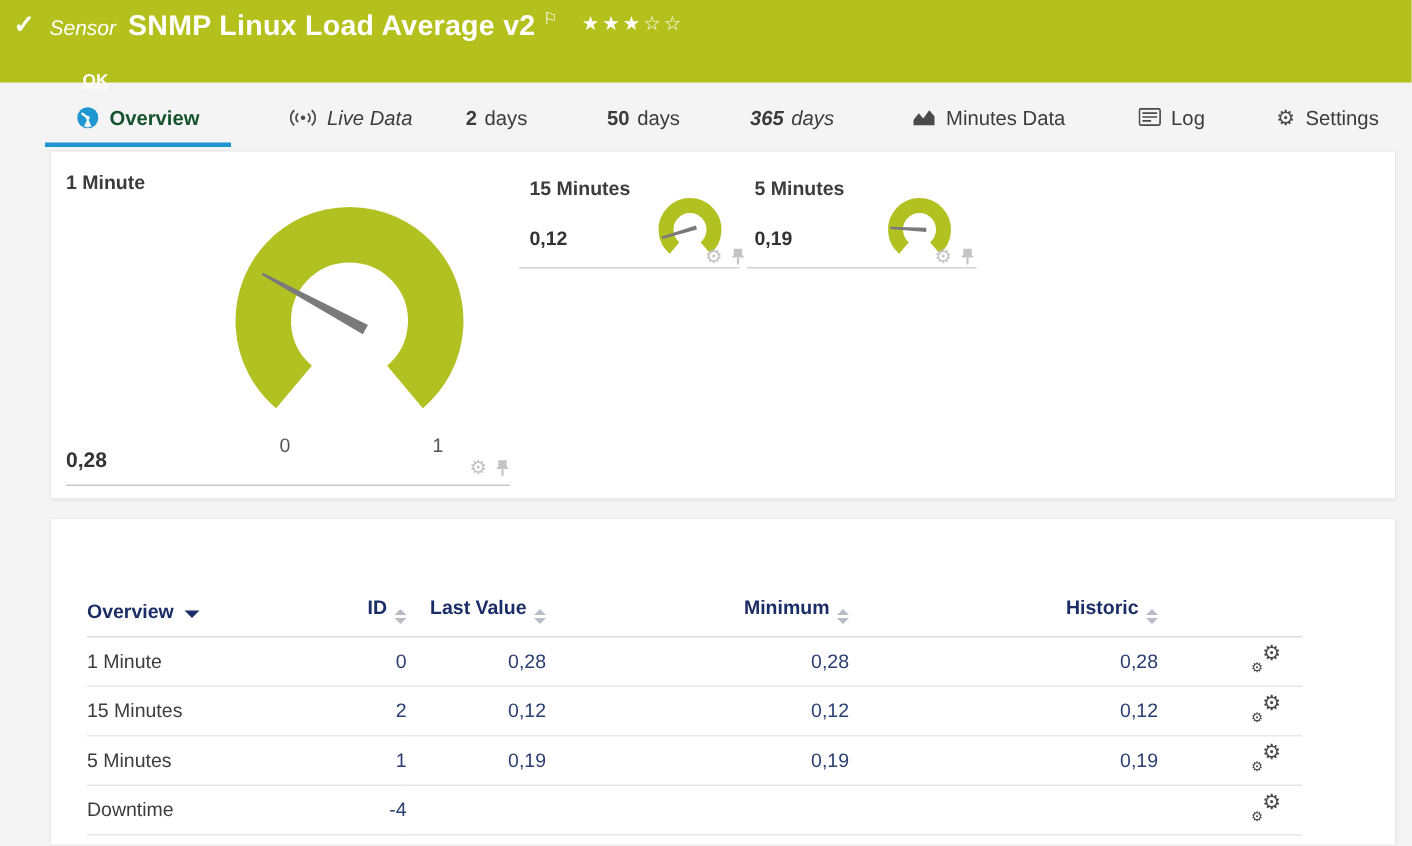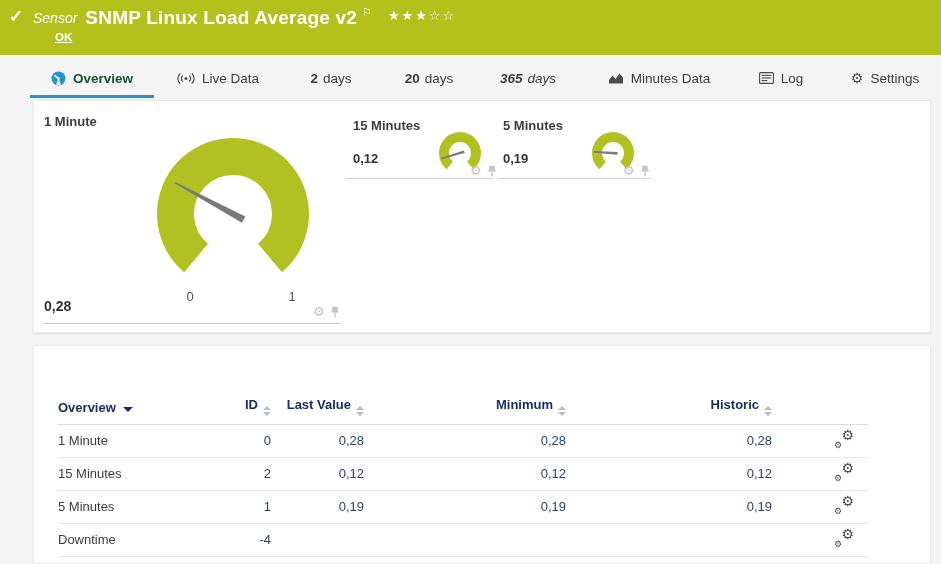--- a/index.html
+++ b/index.html
@@ -12,21 +12,21 @@
   }
 
   
   .topbar { position:absolute; left:0; top:0; width:941px; height:55px; background:#b4c11c; color:#fff; }
   .chk { position:absolute; left:9px; top:6px; font-size:17px; font-weight:bold; }
   .titlerow { position:absolute; left:33px; top:5px; display:flex; align-items:flex-start; white-space:nowrap; }
   .kind { font-style:italic; font-size:14px; line-height:26px; margin-right:8px; }
   .title { font-weight:bold; font-size:19px; line-height:26px; letter-spacing:.2px; }
   .flag { font-size:11px; margin:1px 0 0 5px; cursor:pointer; }
   .stars { font-size:13px; margin:3px 0 0 16px; letter-spacing:2px; cursor:pointer; }
-  .status { position:absolute; left:55px; top:31px; font-size:11.5px; font-weight:bold;text-decoration:underline; }
+  .status { position:absolute; left:55px; top:48px; font-size:11.5px; font-weight:bold;text-decoration:underline; }
 
   
   .tabbar { position:absolute; left:0; top:55px; width:941px; height:45px; }
   .tab { position:absolute; top:10px; height:26px; display:flex; align-items:center; justify-content:center;
          gap:7px; font-size:13.5px; color:#3c3c3c; cursor:pointer; }
   .tab .num { font-weight:bold; margin-right:-2px; }
   .tab.active { font-weight:bold; color:#14532d; }
   .tab.active::after { content:""; position:absolute; left:0; right:0; bottom:-7px; height:3px; background:#1e96d2; }
   .tab svg { flex:0 0 auto; }
   .gearglyph { font-size:14px; color:#4a4a4a; font-style:normal; }
@@ -104,38 +104,38 @@
 <div class="tabbar">
   <div class="tab active" style="left:30px;width:124px;">
     <svg width="15" height="15" viewBox="0 0 15 15">
       <circle cx="7.5" cy="7.5" r="7" fill="#1e96d2"></circle>
       <path d="M5 13.4 A6.5 6.5 0 0 0 10 13.4 L7.5 7.5 Z" fill="#ffffff" opacity="0.9"></path>
       <line x1="7.5" y1="7.5" x2="3.4" y2="4.4" stroke="#fff" stroke-width="1.6"></line>
       <circle cx="7.5" cy="7.5" r="1.3" fill="#fff"></circle>
     </svg>
     <span>Overview</span>
   </div>
-  <div class="tab" style="left:170px;width:96px;">
+  <div class="tab" style="left:186px;width:96px;font-style:italic;">
     <svg width="18" height="13" viewBox="0 0 18 13">
       <g stroke="#4a4a4a" stroke-width="1.2" fill="none">
         <path d="M3.2 1.5 A6.5 6.5 0 0 0 3.2 11.5"></path>
         <path d="M5.8 3.6 A3.6 3.6 0 0 0 5.8 9.4"></path>
         <path d="M14.8 1.5 A6.5 6.5 0 0 1 14.8 11.5"></path>
         <path d="M12.2 3.6 A3.6 3.6 0 0 1 12.2 9.4"></path>
       </g>
       <circle cx="9" cy="6.5" r="1.5" fill="#4a4a4a"></circle>
     </svg>
     <span>Live Data</span>
   </div>
   <div class="tab" style="left:300px;width:62px;">
     <span class="num">2</span>
     <span>days</span>
   </div>
   <div class="tab" style="left:396px;width:66px;">
-    <span class="num">20</span>
+    <span class="num">50</span>
     <span>days</span>
   </div>
   <div class="tab" style="left:492px;width:72px;font-style:italic;">
     <span class="num">365</span>
     <span>days</span>
   </div>
   <div class="tab" style="left:602px;width:114px;">
     <svg width="16" height="12" viewBox="0 0 16 12">
       <path d="M1 11.5 L1 8 L4.5 3.5 L7.5 7 L11.5 1.5 L15 5.5 L15 11.5 Z" fill="#4a4a4a"></path>
     </svg>

